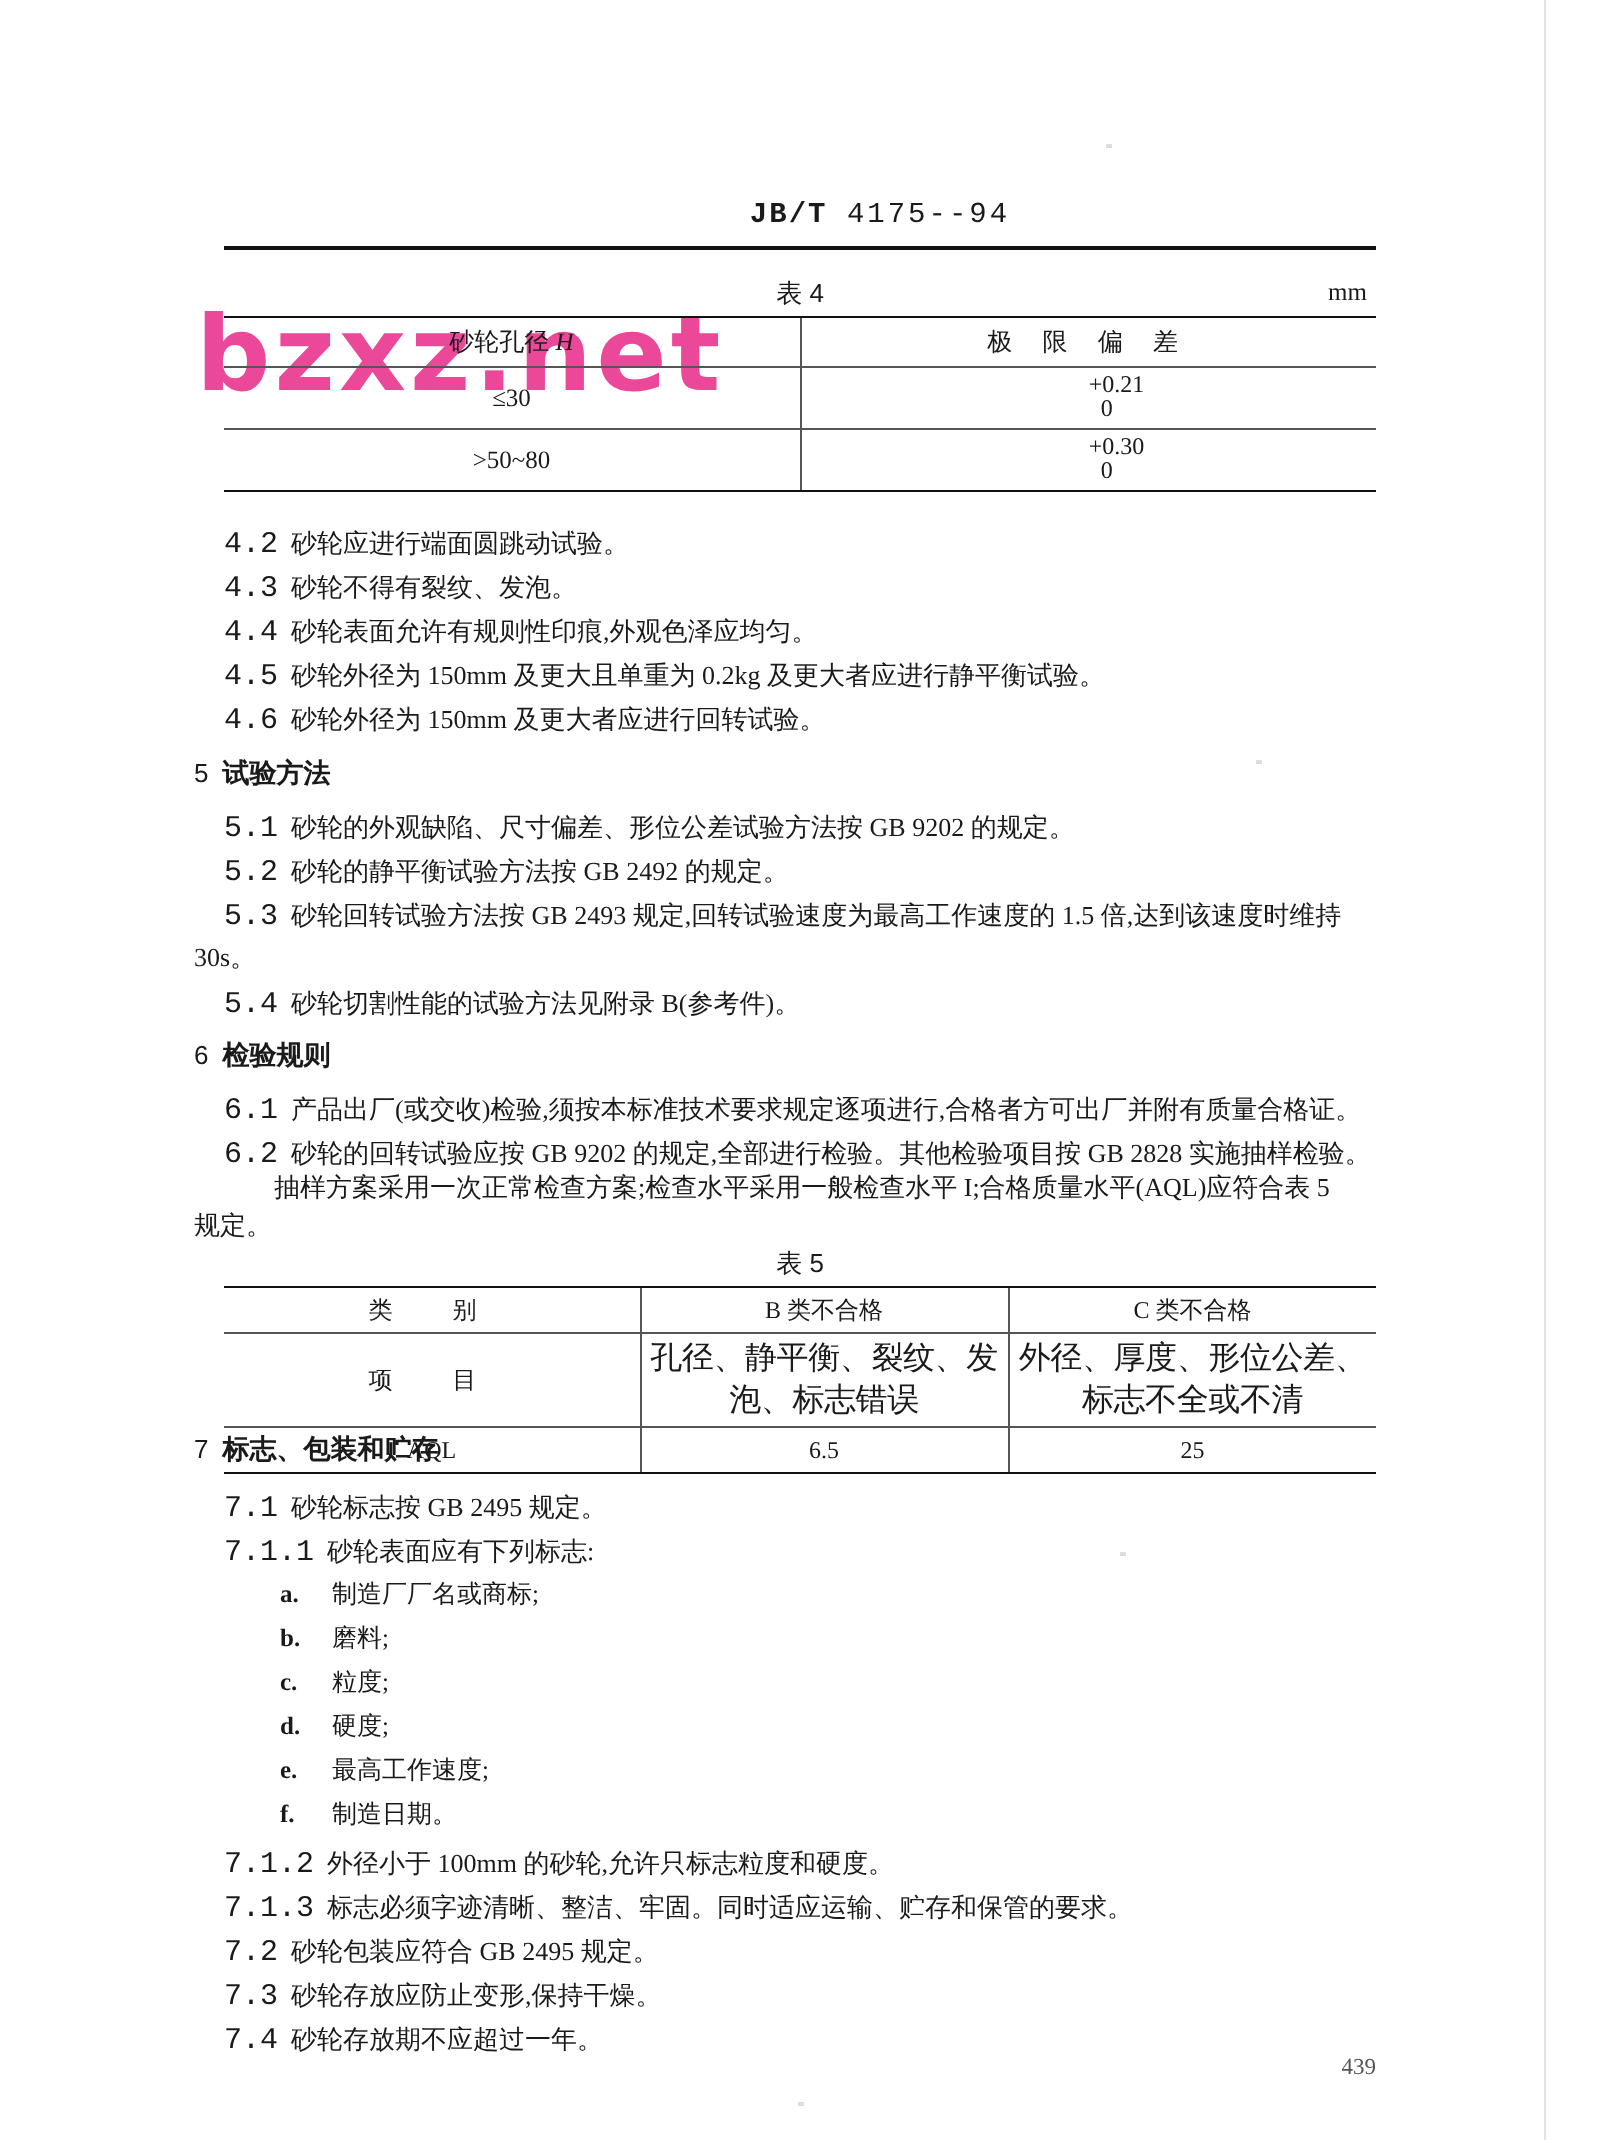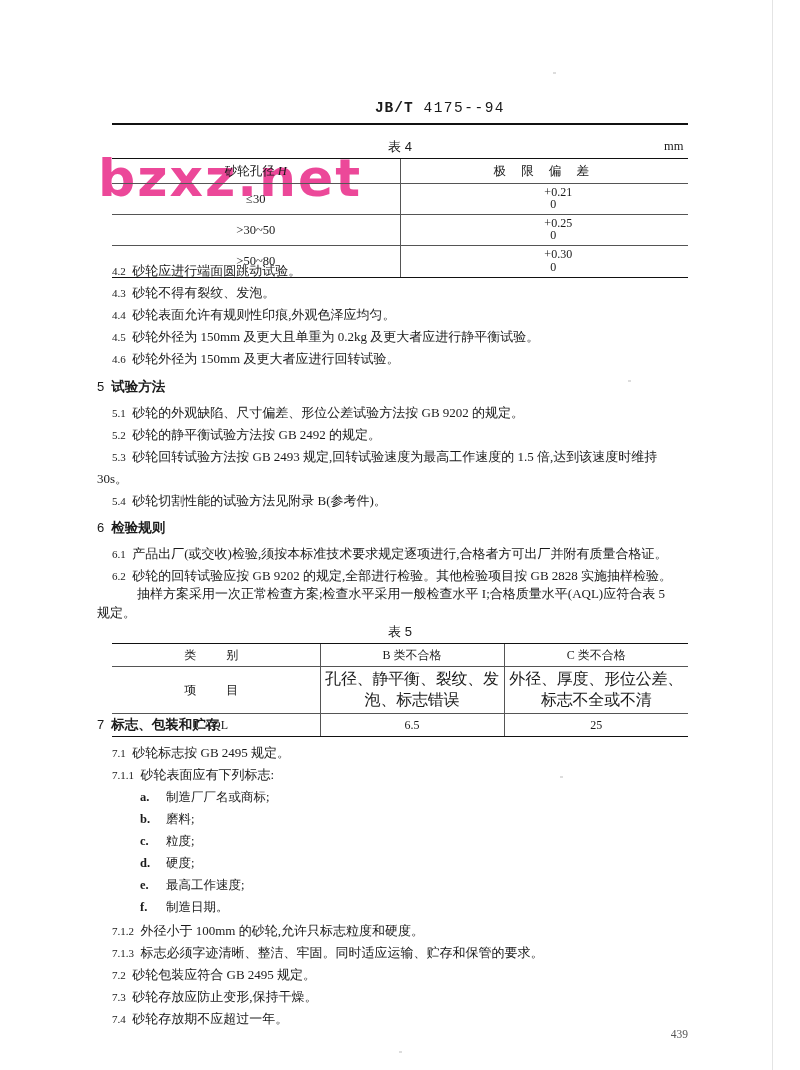--- a/index.html
+++ b/index.html
@@ -143,22 +143,22 @@
 
   
   .para {
     position: absolute;
     font-size: 13px;
     line-height: 1.45;
     font-family: "Liberation Serif", "DejaVu Serif", serif;
   }
   .para .num {
     display: inline-block;
-    font-family: Liberation Serif, serif;
-    font-size: 11px;
+    font-family: Liberation Mono, monospace;
+    font-size: 15px;
   }
   .clause-head {
     position: absolute;
     font-weight: 700;
     font-size: 13.5px;
   }
   .clause-head .num {
     font-family: "Liberation Sans", "DejaVu Sans", sans-serif;
     font-weight: 400;
     padding-right: 7px;
@@ -228,29 +228,20 @@
         </tr>
         <tr>
           <td>≤30</td>
           <td class="vsep">
             <span class="dev-stack">
               <span class="hi">+0.21</span>
               <span class="lo">0</span>
             </span>
           </td>
         </tr>
-        <tr>
-          <td>&gt;30~50</td>
-          <td class="vsep">
-            <span class="dev-stack">
-              <span class="hi">+0.25</span>
-              <span class="lo">0</span>
-            </span>
-          </td>
-        </tr>
         <tr class="bottom-edge">
           <td>&gt;50~80</td>
           <td class="vsep">
             <span class="dev-stack">
               <span class="hi">+0.30</span>
               <span class="lo">0</span>
             </span>
           </td>
         </tr>
       </tbody>

